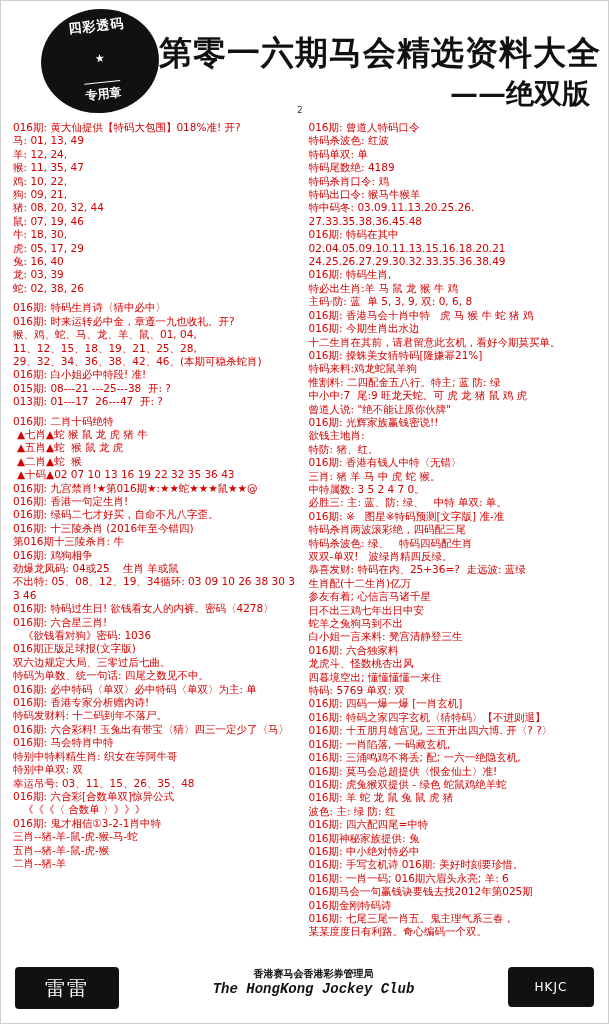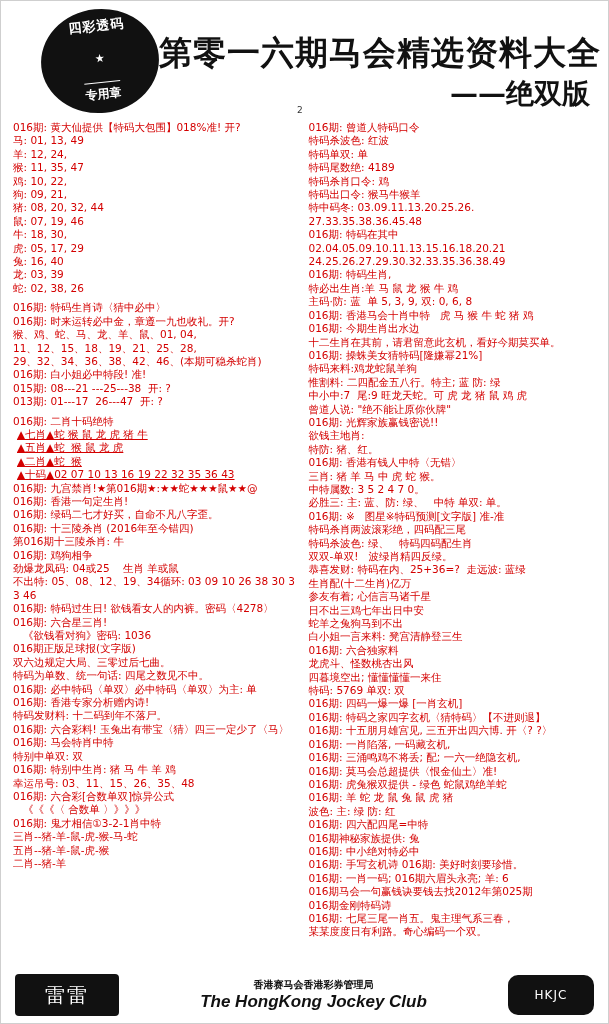--- a/index.html
+++ b/index.html
@@ -98,30 +98,29 @@
   .col.left { border-right: 0; }
   .line {
     font-size: 10.5px;
     line-height: 13.4px;
     color: #d40000;
     white-space: pre-wrap;
     word-break: break-all;
   }
   .line.blank { height: 6px; }
   .line.indent { padding-left: 10px; }
-  .line.tri { padding-left: 4px; text-decoration: underline; }
+  .line.tri { padding-left: 4px; }
   
   .footer {
     position: absolute;
     left: 0;
     bottom: 0;
     width: 100%;
     height: 56px;
     display: flex;
-    align-items: center;
     justify-content: space-between;
     padding: 0 14px;
     box-sizing: border-box;
   }
   .logo-left {
     width: 104px;
     height: 42px;
     background: #111111;
     color: #ffffff;
     border-radius: 4px;
@@ -135,31 +134,31 @@
     text-align: center;
     color: #111111;
     flex: 1;
   }
   .footer-cn {
     font-size: 10px;
     font-weight: bold;
     font-family: "DejaVu Serif", "Liberation Serif", serif;
   }
   .footer-en {
-    font-size: 17px;
+    font-size: 14px;
     font-weight: bold;
     font-style: italic;
-    font-family: Liberation Sans, sans-serif;
+    font-family: Liberation Mono, monospace;
   }
   .logo-right {
     width: 86px;
     height: 40px;
     background: #111111;
     color: #ffffff;
-    border-radius: 10px;
+    border-radius: 4px;
     display: flex;
     align-items: center;
     justify-content: center;
     font-size: 12px;
     letter-spacing: 1px;
   }
 </style>
 </head>
 <body>
 
@@ -218,22 +217,22 @@
         <div class="line">016期: 六合星三肖!</div>
         <div class="line indent">《欲钱看对狗》密码: 1036</div>
         <div class="line">016期正版足球报(文字版)</div>
         <div class="line">双六边规定大局、三零过后七曲。</div>
         <div class="line">特码为单数、统一句话: 四尾之数见不中。</div>
         <div class="line">016期: 必中特码〈单双〉必中特码〈单双〉为主: 单</div>
         <div class="line">016期: 香港专家分析赠内诗!</div>
         <div class="line">特码发财料: 十二码到年不落尸。</div>
         <div class="line">016期: 六合彩料! 玉兔出有带宝〈猜〉四三一定少了〈马〉</div>
         <div class="line">016期: 马会特肖中特</div>
+        <div class="line">特别中特料精生肖: 织女在等阿牛哥</div>
         <div class="line">特别中单双: 双</div>
-        <div class="line">016期: 特别中生肖: 猪 马 牛 羊 鸡</div>
         <div class="line">幸运吊号: 03、11、15、26、35、48</div>
         <div class="line">016期: 六合彩[合数单双]惊异公式</div>
         <div class="line indent">《《《〈 合数单 〉》》》</div>
         <div class="line">016期: 鬼才相信①3-2-1肖中特</div>
         <div class="line">三肖--猪-羊-鼠-虎-猴-马-蛇</div>
         <div class="line">五肖--猪-羊-鼠-虎-猴</div>
         <div class="line">二肖--猪-羊</div>
       </div>
     <div class="col right">
         <div class="line">016期: 曾道人特码口令</div>

